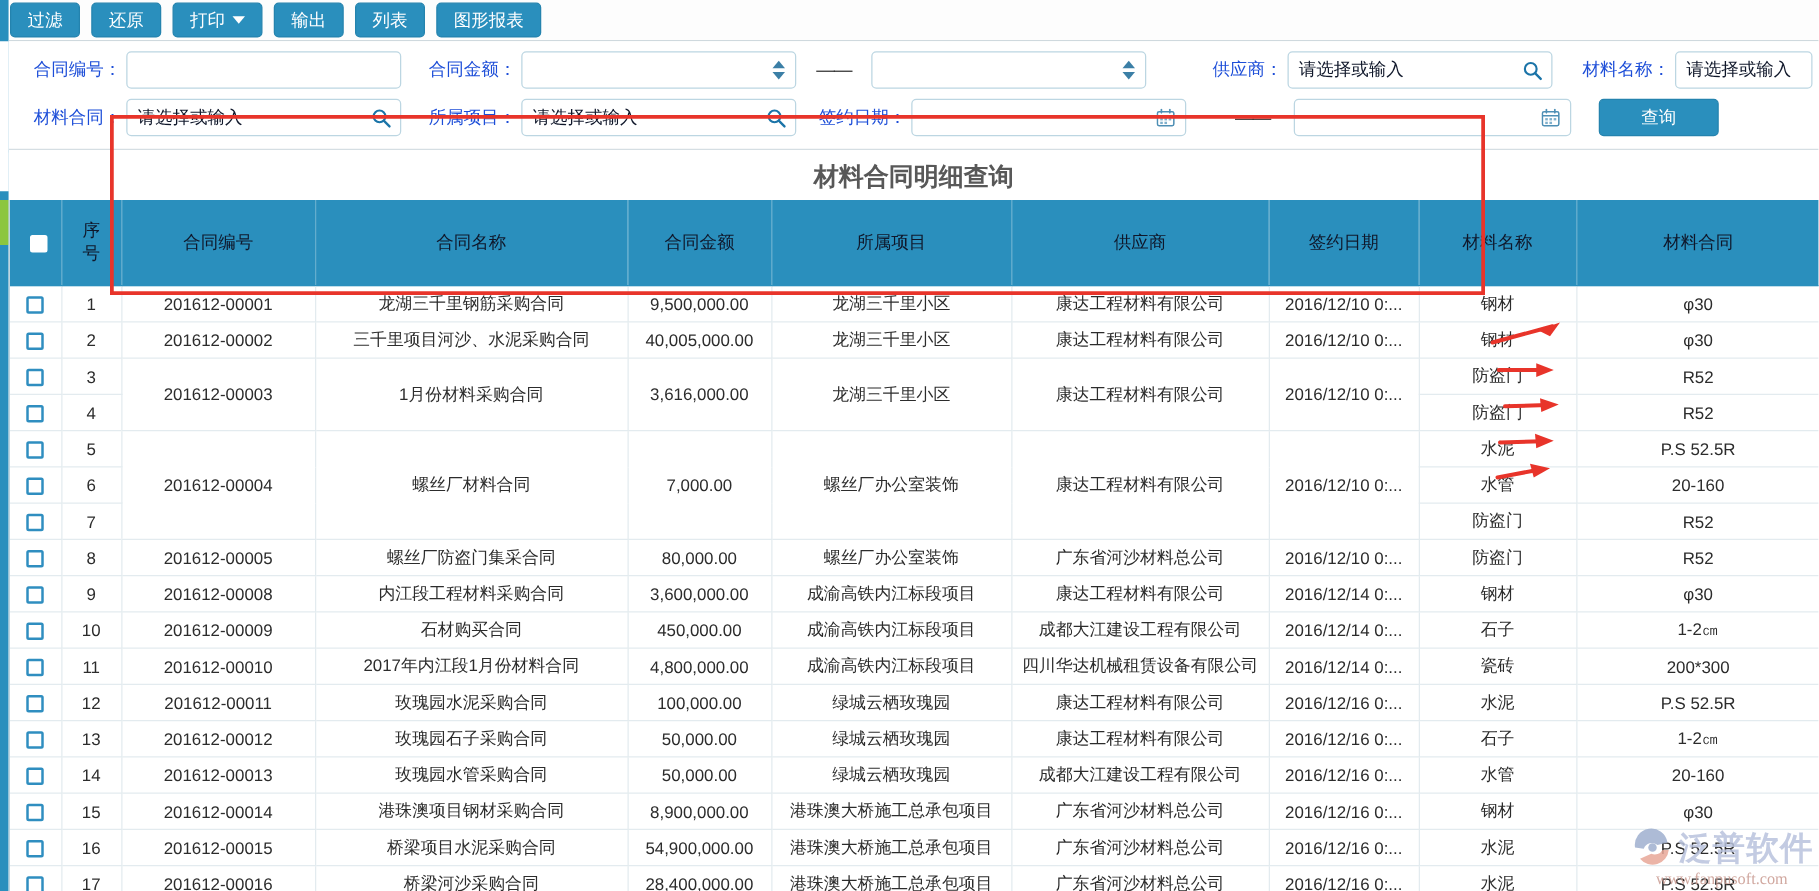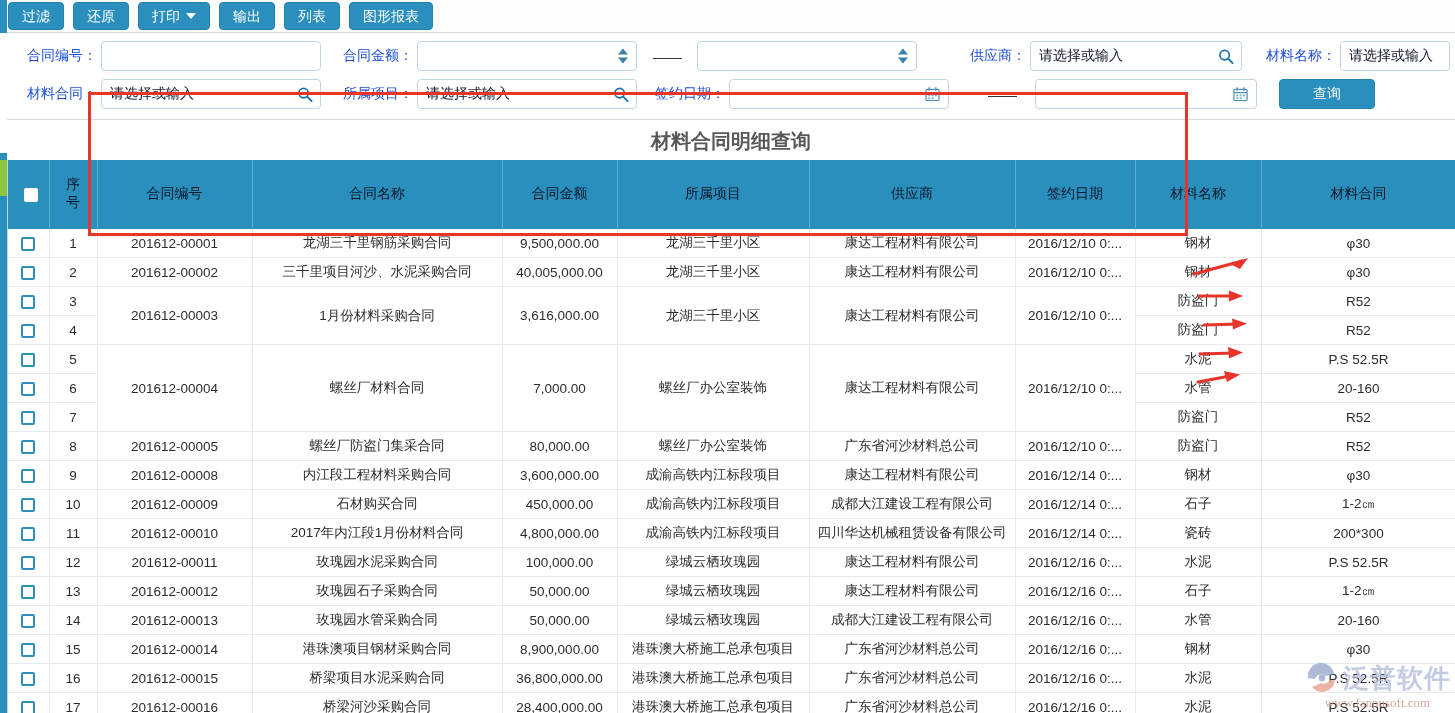--- a/index.html
+++ b/index.html
@@ -534,21 +534,21 @@
             <td class="lnk">广东省河沙材料总公司</td>
             <td>2016/12/16 0:...</td>
             <td class="lnk">钢材</td>
             <td>φ30</td>
           </tr>
           <tr>
             <td class="chk"><span class="cbx"></span></td>
             <td class="idx">16</td>
             <td class="lnk">201612-00015</td>
             <td class="lnk">桥梁项目水泥采购合同</td>
-            <td class="num">36,800,000.00</td>
+            <td class="num">54,900,000.00</td>
             <td class="lnk">港珠澳大桥施工总承包项目</td>
             <td class="lnk">广东省河沙材料总公司</td>
             <td>2016/12/16 0:...</td>
             <td class="lnk">水泥</td>
             <td>P.S 52.5R</td>
           </tr>
           <tr>
             <td class="chk"><span class="cbx"></span></td>
             <td class="idx">17</td>
             <td class="lnk">201612-00016</td>

